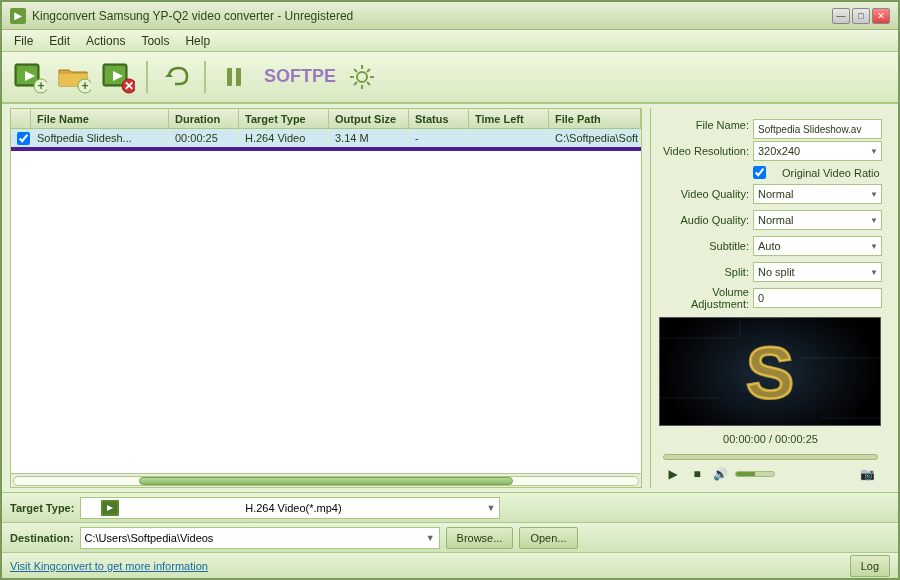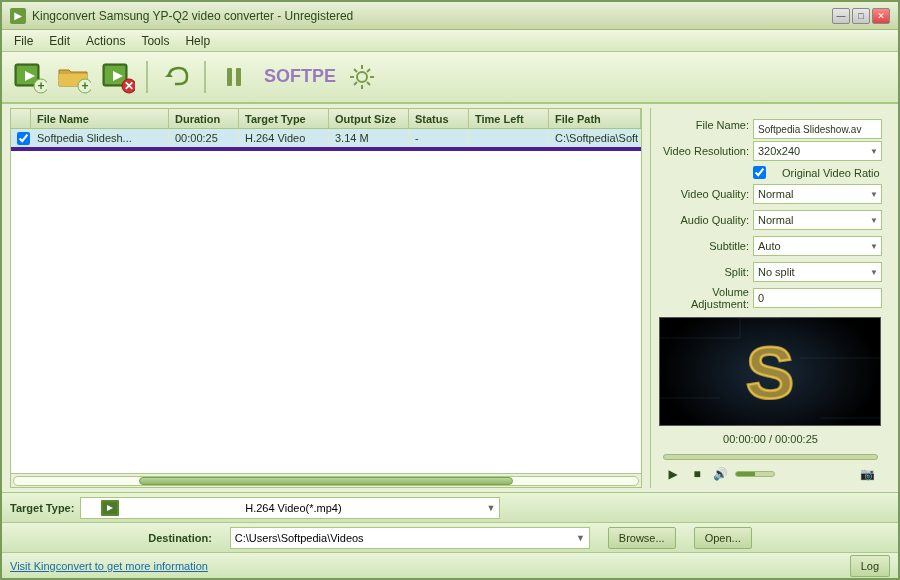--- a/index.html
+++ b/index.html
@@ -284,23 +284,22 @@
       display: flex; align-items: center; justify-content: center;
       color: white; font-size: 8px;
     }
 
     .dest-bar {
       height: 30px;
       background: linear-gradient(to bottom, #e8f4d8, #d0e4b8);
       display: flex;
       align-items: center;
       padding: 0 8px;
-      gap: 18px;
+      gap: 6px;
       border-top: 1px solid #b0c890;
-      justify-content: center;
     }
     .dest-label {
       color: #2a4a1a;
       font-size: 11px;
       font-weight: bold;
       white-space: nowrap;
     }
     .dest-input {
       flex: 1;
       max-width: 360px;

